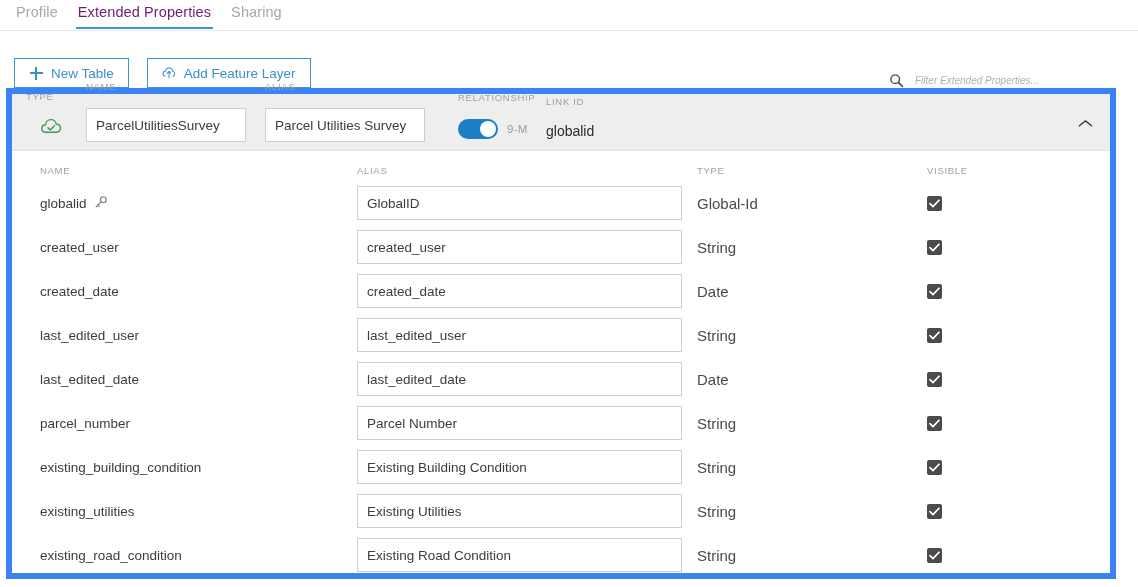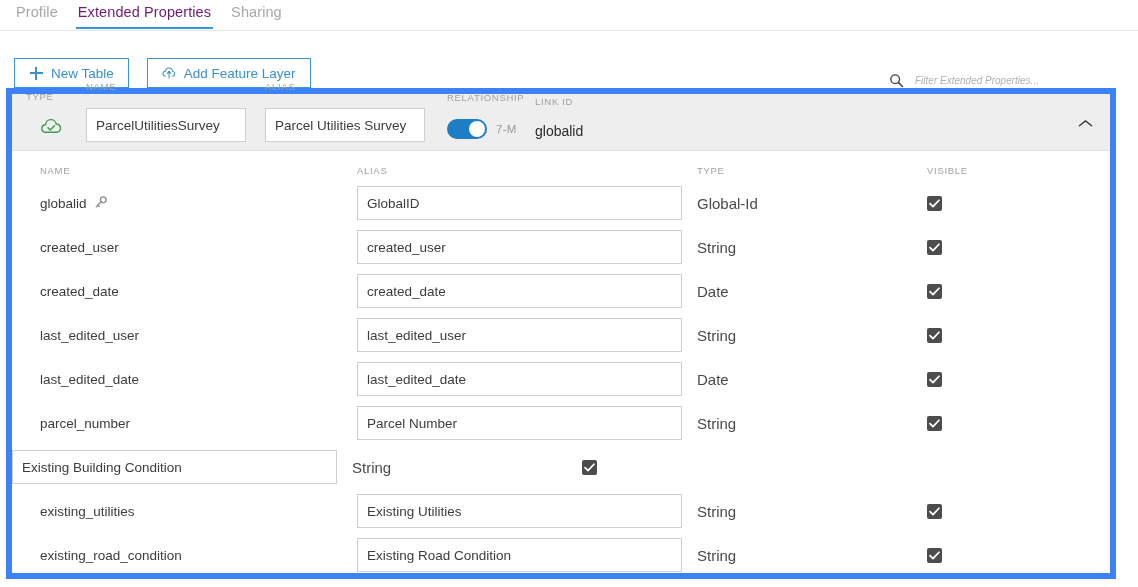--- a/index.html
+++ b/index.html
@@ -90,21 +90,21 @@
   }
   .hcol { position: relative; display: flex; flex-direction: column; }
   .hlabel {
     position: absolute; top: -27px; left: 0;
     font-size: 9.5px; color: #a0a0a0; letter-spacing: .7px;
     white-space: nowrap;
   }
   .hcol-type  { margin-left: 14px; width: 52px; }
   .hcol-name  { margin-left: 8px;  width: 160px; }
   .hcol-alias { margin-left: 19px; width: 160px; }
-  .hcol-rel   { margin-left: 22px; width: 80px; }
+  .hcol-rel   { margin-left: 33px; width: 80px; }
   .hcol-link  { margin-left: 8px; width: 140px; }
 
   .cloud-type { padding-bottom: 2px; padding-left: 14px; }
   .txt-input {
     height: 34px; width: 100%;
     border: 1px solid #cfcfcf;
     background: #fff;
     font-family: "Liberation Sans", sans-serif;
     font-size: 13.5px; color: #3c3c3c;
     padding: 0 9px;
@@ -226,21 +226,21 @@
         <span class="hlabel">ALIAS</span>
         <input class="txt-input" type="text" value="Parcel Utilities Survey" style="">
       </div>
 
       <div class="hcol hcol-rel">
         <span class="hlabel">RELATIONSHIP</span>
         <div class="rel-row">
           <div class="toggle">
             <div class="knob"></div>
           </div>
-          <span class="rel-text">7-M</span>
+          <span class="rel-text">9-M</span>
         </div>
       </div>
 
       <div class="hcol hcol-link">
         <span class="hlabel">LINK ID</span>
         <span class="link-val">globalid</span>
       </div>
 
       <div class="collapse">
         <span>
@@ -342,20 +342,23 @@
             <div class="c-type">String</div>
             <div class="c-vis">
               <span class="chk">
                 <svg width="11" height="9" viewBox="0 0 12 10">
                   <path d="M1 5.2L4.3 8.4 11 1.4" fill="none" stroke="#ffffff" stroke-width="1.9" stroke-linecap="round" stroke-linejoin="round"></path>
                 </svg>
               </span>
             </div>
           </div>
           <div class="trow">
+            <div class="c-name">
+              <span>existing_building_condition</span>
+            </div>
             <div class="c-alias"><input class="txt-input" type="text" value="Existing Building Condition" style=""></div>
             <div class="c-type">String</div>
             <div class="c-vis">
               <span class="chk">
                 <svg width="11" height="9" viewBox="0 0 12 10">
                   <path d="M1 5.2L4.3 8.4 11 1.4" fill="none" stroke="#ffffff" stroke-width="1.9" stroke-linecap="round" stroke-linejoin="round"></path>
                 </svg>
               </span>
             </div>
           </div>

